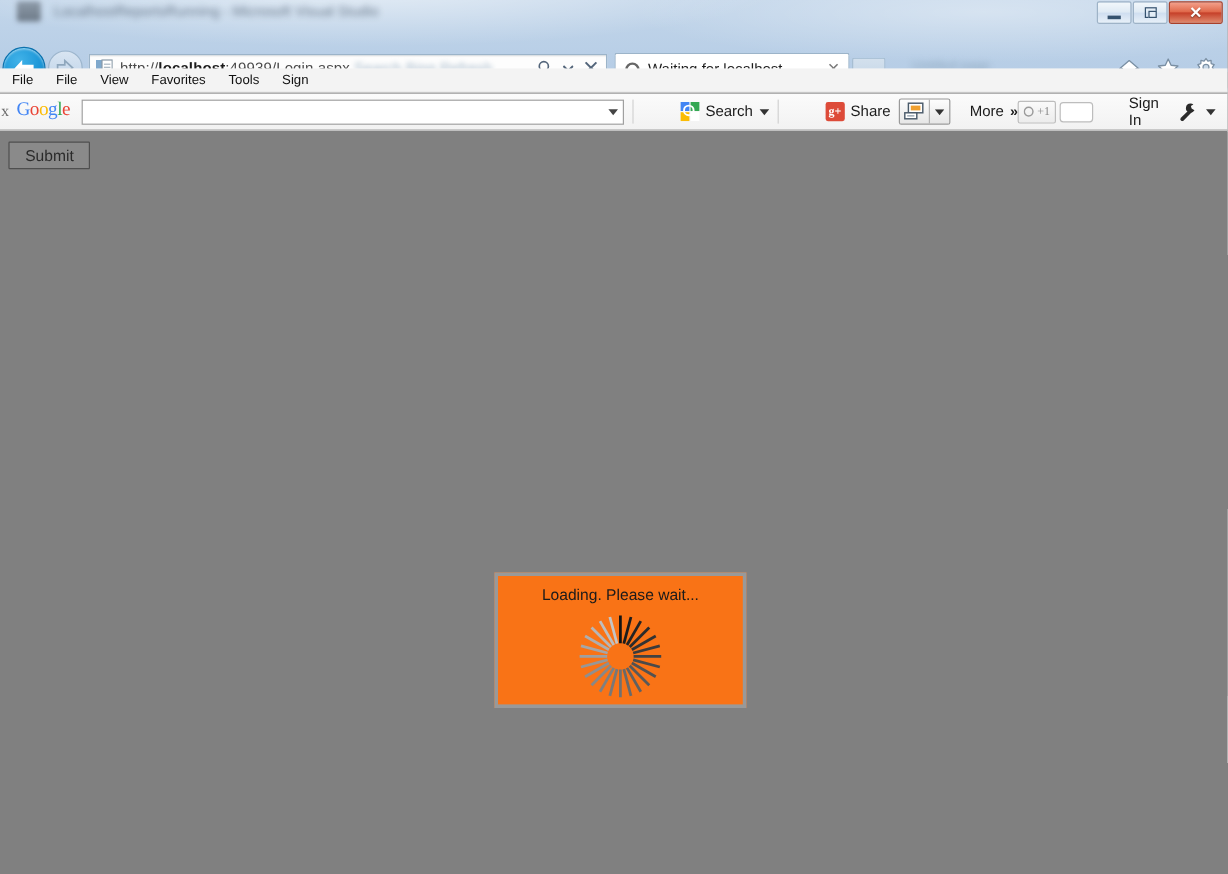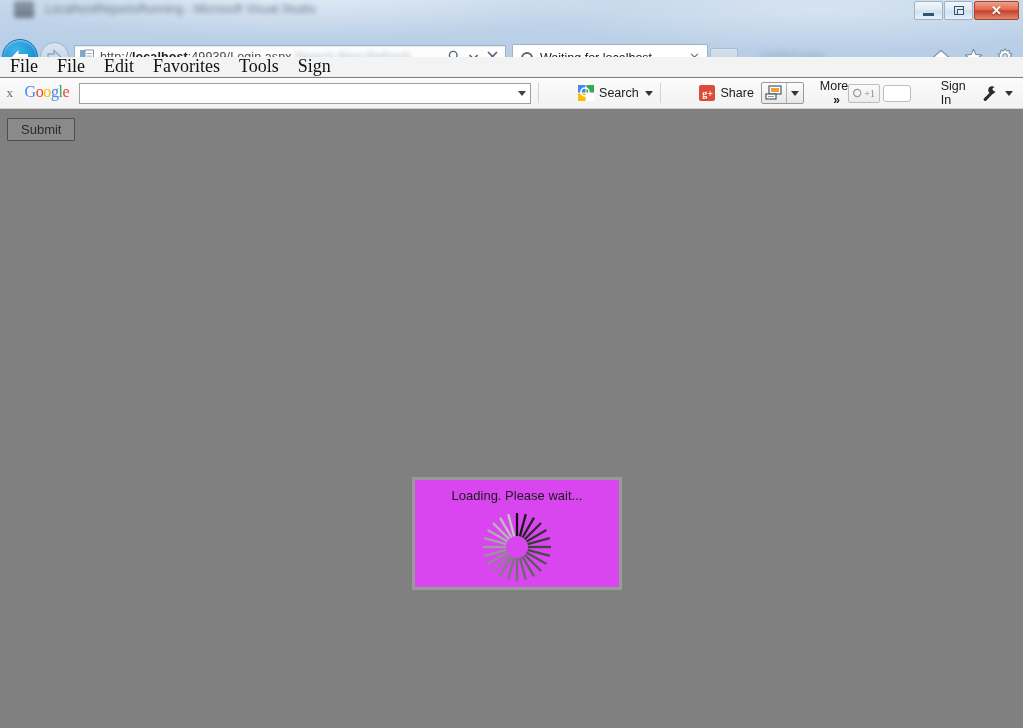--- a/index.html
+++ b/index.html
@@ -240,24 +240,24 @@
     left: 0; top: 57px;
     width: 1023px; height: 20px;
     background: #f3f3f3;
     display: flex;
     align-items: center;
     padding-left: 10px;
     box-sizing: border-box;
     border-bottom: 1px solid #eaeaea;
   }
   .menu-item {
-    font-size: 18px;
+    font-size: 11px;
     color: #111;
     margin-right: 19px;
-    font-family: Liberation Serif, serif;
+    font-family: Liberation Sans, sans-serif;
   }
 
   
   .gtoolbar {
     position: absolute;
     left: 0; top: 78px;
     width: 1023px; height: 31px;
     background: linear-gradient(180deg, #fbfbfb 0%, #f2f2f2 100%);
     border-bottom: 1px solid #cfcfcf;
     display: flex;
@@ -345,21 +345,21 @@
     box-sizing: border-box;
   }
   .screen-btn .mon { width: 24px; display:flex; align-items:center; justify-content:center; }
   .screen-btn .divider { width:1px; height:20px; background:#b3b3b3; }
   .screen-btn .arw {
     width: 16px; display:flex; align-items:center; justify-content:center;
   }
   .more-btn {
     margin-left: 16px;
     display:flex; align-items:center;
-    font-size: 12.5px; color:#1b1b1b;flex-direction:column;
+    font-size: 12.5px; color:#1b1b1b;
   }
   .more-btn .chev { margin-left: 5px; font-size: 12px; font-weight: bold; }
 
   .gt-right {
     margin-left: auto;
     display: flex; align-items: center;
     padding-right: 10px;
   }
   .plusone {
     display:flex; align-items:center;
@@ -410,21 +410,21 @@
     border: 1px solid #4f4f4f;
     border-radius: 1px;
     box-sizing: border-box;
   }
 
   
   .loading-dialog {
     position: absolute;
     left: 412px; top: 367px;
     width: 210px; height: 113px;
-    background: #d946ef;
+    background: #f97316;
     border: 3px solid #999999;
     box-sizing: border-box;
     display: flex;
     flex-direction: column;
     align-items: center;
   }
   .loading-text {
     margin-top: 8px;
     font-size: 13px;
     color: #1b1b1b;
@@ -533,21 +533,21 @@
         </svg>
       </div>
     </div>
 
     <div class="chrome-bottom-line"></div>
   </div>
 
   <div class="menubar">
     <div class="menu-item">File</div>
     <div class="menu-item">File</div>
-    <div class="menu-item">Edit</div>
+    <div class="menu-item">View</div>
     <div class="menu-item">Favorites</div>
     <div class="menu-item">Tools</div>
     <div class="menu-item">Sign</div>
   </div>
 
   <div class="gtoolbar">
 
     <div class="gt-close">x</div>
 
     <div class="glogo"><span class="b">G</span><span class="r">o</span><span class="y">o</span><span class="b">g</span><span class="g">l</span><span class="r">e</span></div>

